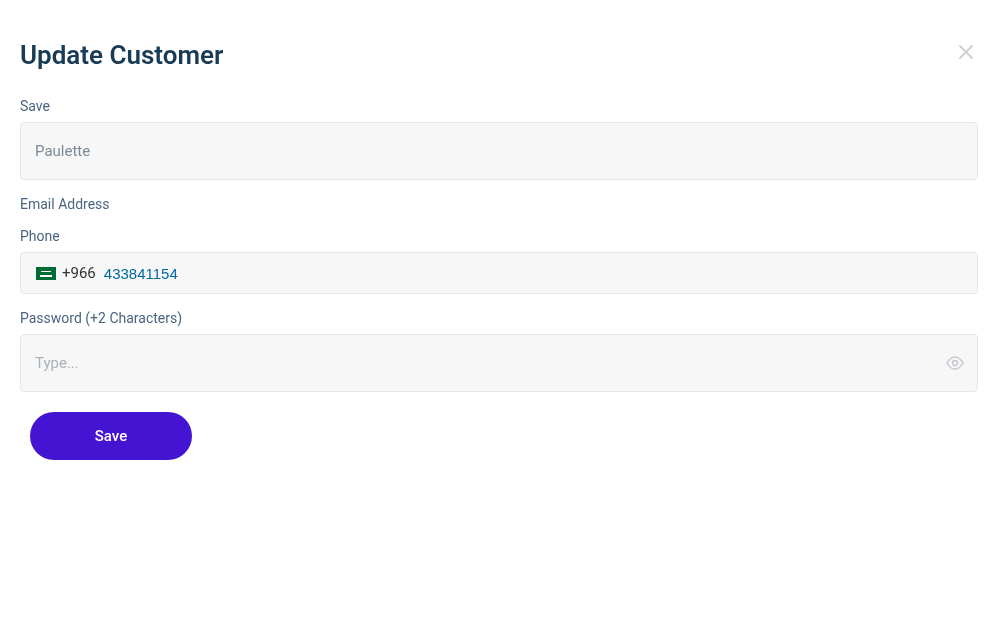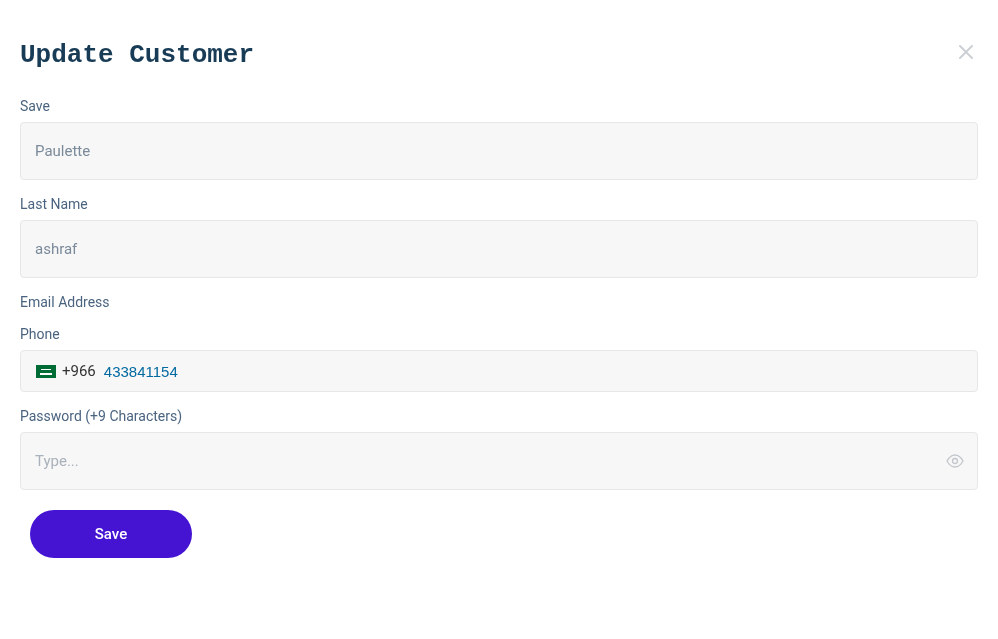--- a/index.html
+++ b/index.html
@@ -20,21 +20,20 @@
     display: flex;
     justify-content: space-between;
     align-items: flex-start;
     margin-bottom: 28px;
   }
   .title {
     font-size: 26px;
     font-weight: 600;
     color: #183b56;
     margin: 0;
-    font-family: Liberation Mono, monospace;
   }
   .close-btn {
     background: none;
     border: none;
     cursor: pointer;
     padding: 4px;
     color: #ccd0d4;
   }
   .close-btn svg { display: block; }
   .field {
@@ -175,40 +174,36 @@
           <path d="M2 2 L14 14 M14 2 L2 14" stroke="currentColor" stroke-width="2" stroke-linecap="round"></path>
         </svg>
     </button>
   </div>
 
   <div class="field">
     <label class="label">Save</label>
     <input class="input" type="text" value="Paulette" style="">
   </div>
 
-  <div class="field">
-    <label class="label">Last Name</label>
-    <input class="input" type="text" value="ashraf" style="">
-  </div>
 
   <div class="field">
     <label class="label">Email Address</label>
   </div>
 
   <div class="field">
     <label class="label">Phone</label>
     <div class="phone-wrap">
       <span class="flag"></span>
       <span class="dial">+966</span>
       <input class="phone-input" type="text" value="433841154" style="">
     </div>
   </div>
 
   <div class="field">
-    <label class="label">Password (+9 Characters)</label>
+    <label class="label">Password (+2 Characters)</label>
     <div class="pw-wrap">
       <input class="input" type="password" placeholder="Type..." style="">
       <button class="eye-btn">
         <svg width="18" height="14" viewBox="0 0 18 14">
             <path d="M9 1 C4 1 1 7 1 7 s3 6 8 6 s8-6 8-6 S14 1 9 1 Z" fill="none" stroke="currentColor" stroke-width="1.3"></path>
             <circle cx="9" cy="7" r="2.5" fill="none" stroke="currentColor" stroke-width="1.3"></circle>
           </svg>
       </button>
     </div>
   </div>

